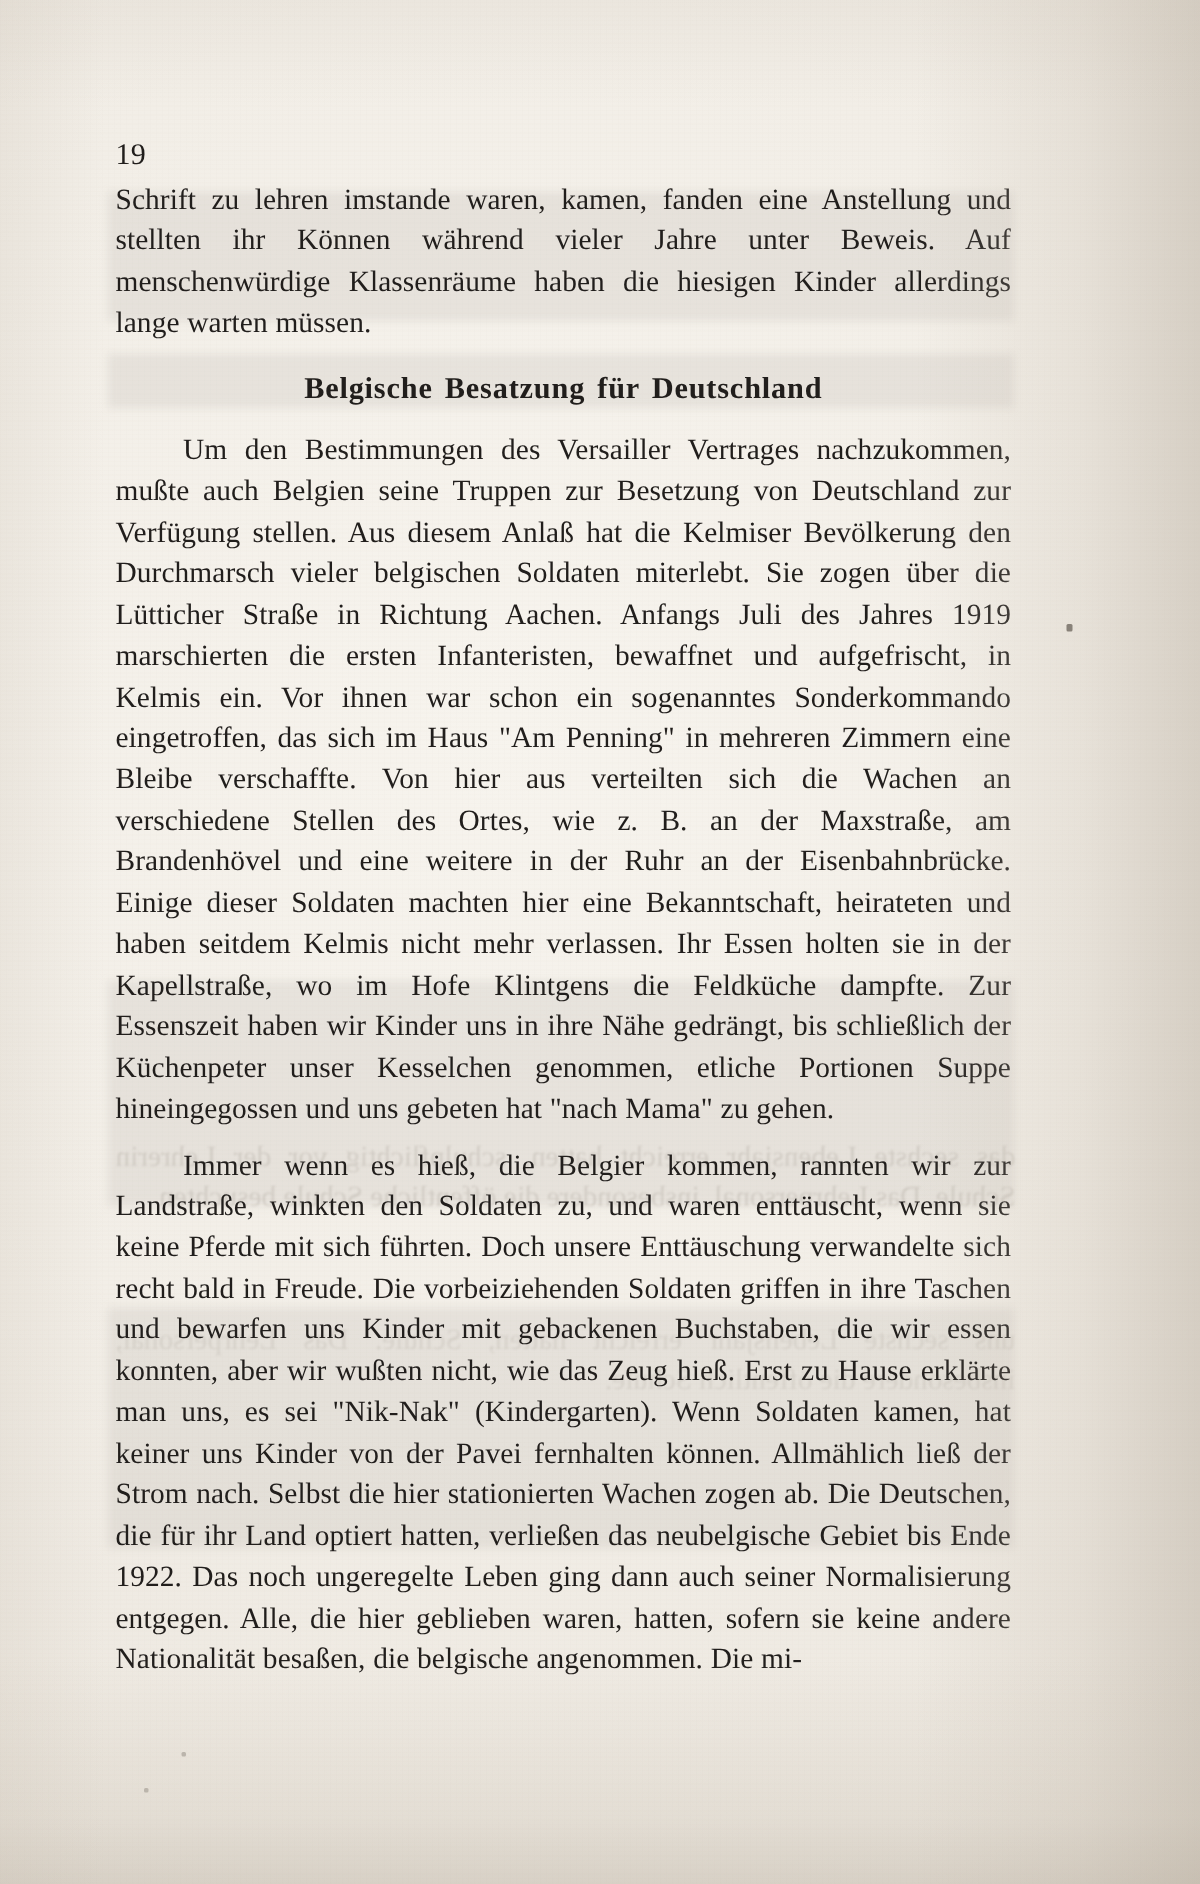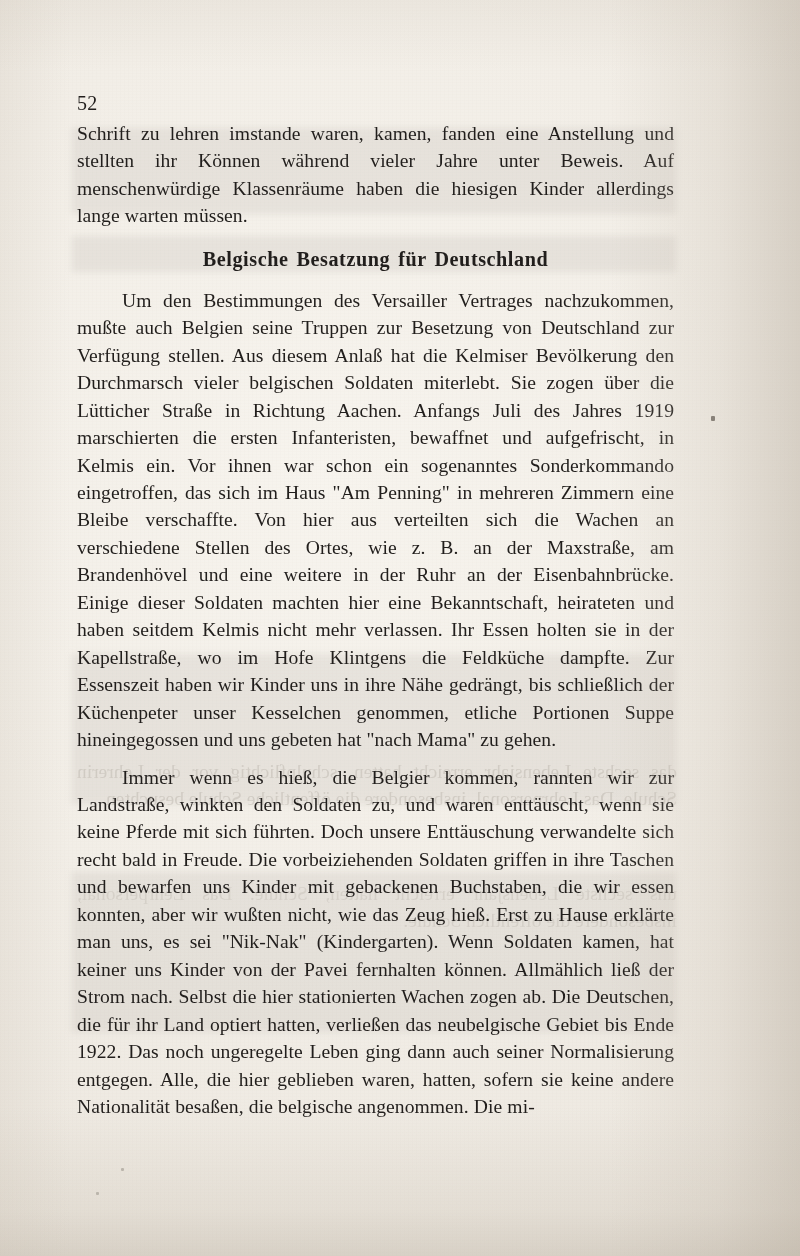--- a/index.html
+++ b/index.html
@@ -149,21 +149,21 @@
   <div class="scan-band" style="left:72px; top:236px; width:604px; height:36px;"></div>
   <div class="scan-band" style="left:72px; top:654px; width:604px; height:150px;"></div>
   <div class="scan-band" style="left:72px; top:872px; width:604px; height:160px;"></div>
   <div class="scan-band" style="left:72px; top:128px; width:604px; height:86px;"></div>
 
   <div class="showthrough" style="top:758px;">das sechste Lebensjahr erreicht hatten, schulpflichtig vor der Lehrerin Schule. Das Lehrpersonal, insbesondere die öffentliche Schule besuchten</div>
   <div class="showthrough" style="top:880px; opacity:0.12;">uns sechste Lebensjahr erreicht hatten, Schule. Das Lehrpersonal, insbesondere die öffentlich Schule.</div>
 
   <div class="content">
 
-    <div class="folio">52</div>
+    <div class="folio">19</div>
 
     <p class="body">Schrift zu lehren imstande waren, kamen, fanden eine Anstellung und stellten ihr Können während vieler Jahre unter Beweis. Auf menschenwürdige Klassenräume haben die hiesigen Kinder allerdings lange warten müssen.</p>
 
     <h2 class="section-heading">Belgische Besatzung für Deutschland</h2>
 
     <p class="body indent">Um den Bestimmungen des Versailler Vertrages nachzukommen, mußte auch Belgien seine Truppen zur Besetzung von Deutschland zur Verfügung stellen. Aus diesem Anlaß hat die Kelmiser Bevölkerung den Durchmarsch vieler belgischen Soldaten miterlebt. Sie zogen über die Lütticher Straße in Richtung Aachen. Anfangs Juli des Jahres 1919 marschierten die ersten Infanteristen, bewaffnet und aufgefrischt, in Kelmis ein. Vor ihnen war schon ein sogenanntes Sonderkommando eingetroffen, das sich im Haus "Am Penning" in mehreren Zimmern eine Bleibe verschaffte. Von hier aus verteilten sich die Wachen an verschiedene Stellen des Ortes, wie z. B. an der Maxstraße, am Brandenhövel und eine weitere in der Ruhr an der Eisenbahnbrücke. Einige dieser Soldaten machten hier eine Bekanntschaft, heirateten und haben seitdem Kelmis nicht mehr verlassen. Ihr Essen holten sie in der Kapellstraße, wo im Hofe Klintgens die Feldküche dampfte. Zur Essenszeit haben wir Kinder uns in ihre Nähe gedrängt, bis schließlich der Küchenpeter unser Kesselchen genommen, etliche Portionen Suppe hineingegossen und uns gebeten hat "nach Mama" zu gehen.</p>
 
     <div class="gap-para"></div>
 
     <p class="body indent">Immer wenn es hieß, die Belgier kommen, rannten wir zur Landstraße, winkten den Soldaten zu, und waren enttäuscht, wenn sie keine Pferde mit sich führten. Doch unsere Enttäuschung verwandelte sich recht bald in Freude. Die vorbeiziehenden Soldaten griffen in ihre Taschen und bewarfen uns Kinder mit gebackenen Buchstaben, die wir essen konnten, aber wir wußten nicht, wie das Zeug hieß. Erst zu Hause erklärte man uns, es sei "Nik-Nak" (Kindergarten). Wenn Soldaten kamen, hat keiner uns Kinder  von der Pavei fernhalten können. Allmählich ließ der Strom nach. Selbst die hier stationierten Wachen zogen ab. Die Deutschen, die für ihr Land optiert hatten, verließen das neubelgische Gebiet bis Ende 1922. Das noch ungeregelte Leben ging dann auch seiner Normalisierung entgegen. Alle, die hier geblieben waren, hatten, sofern sie keine andere Nationalität besaßen, die belgische angenommen. Die mi-</p>

